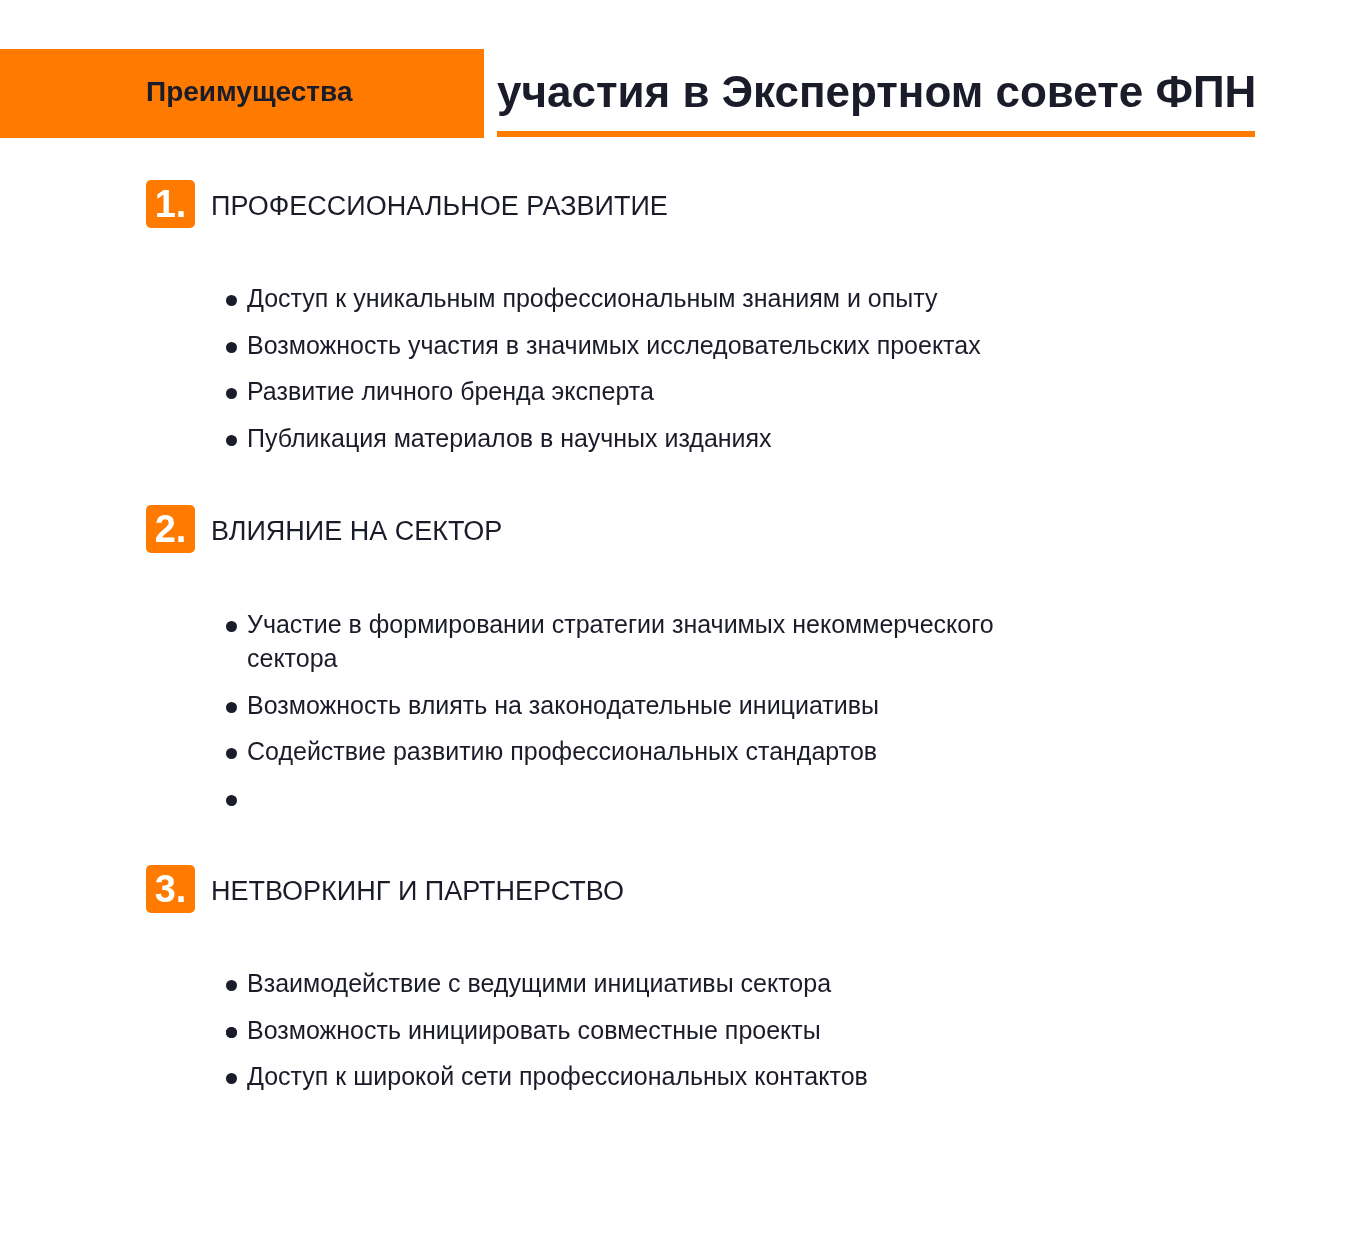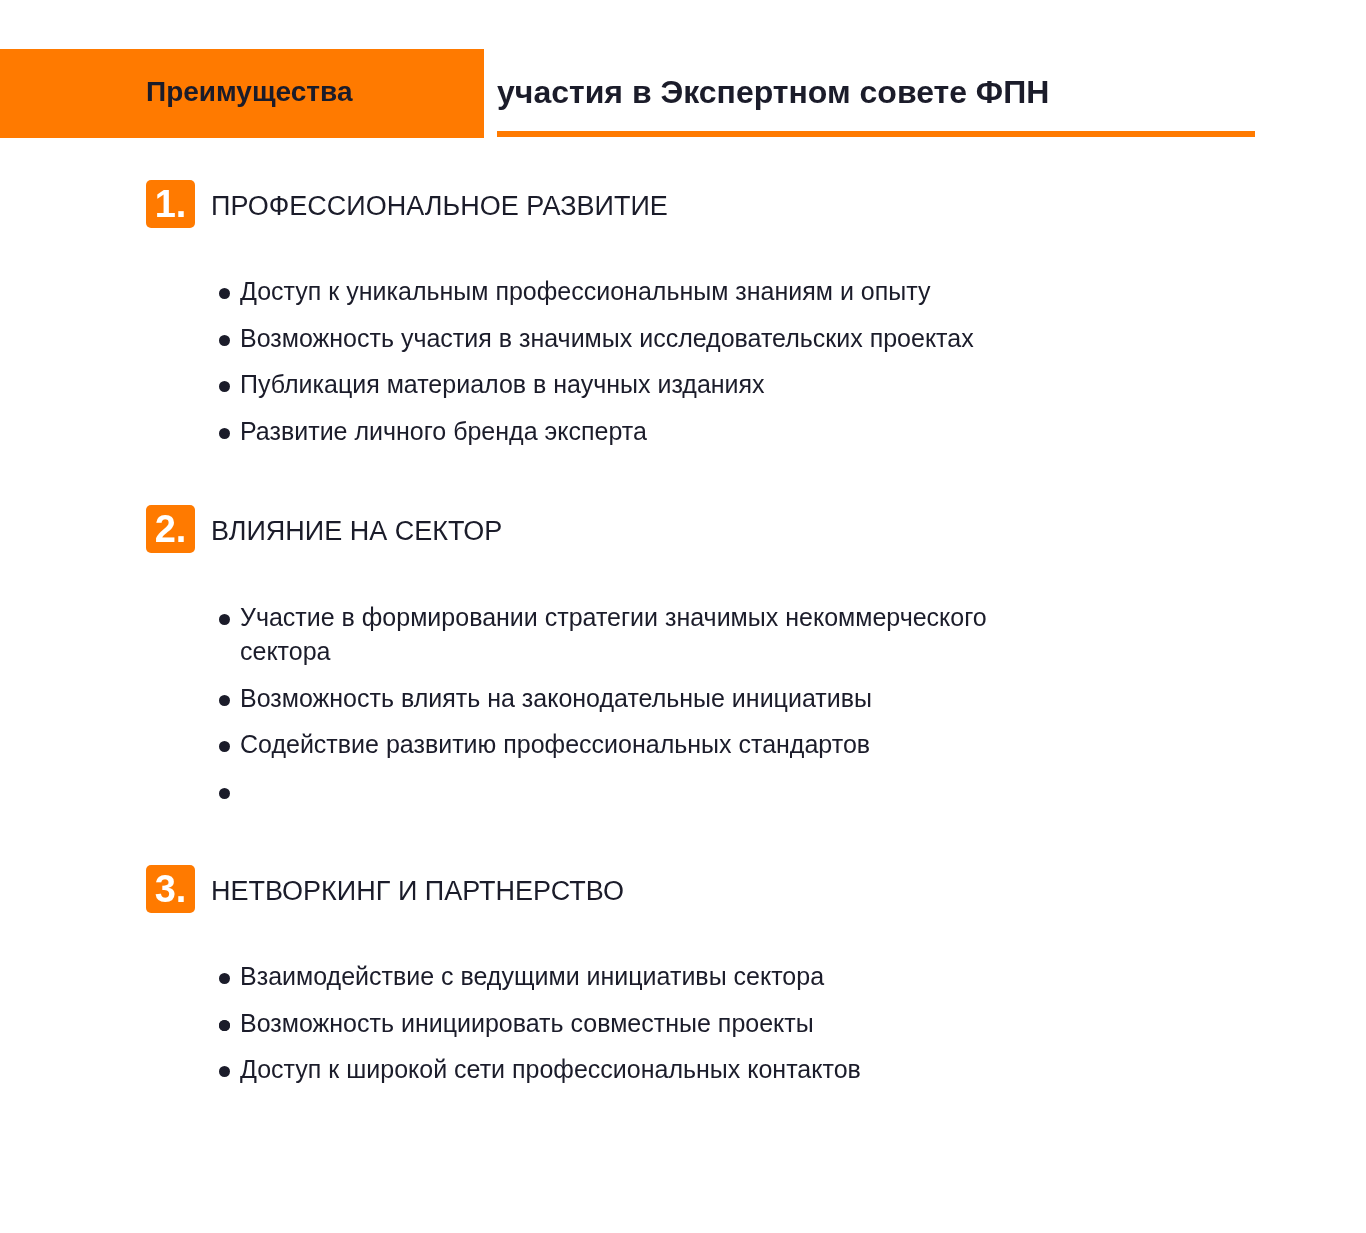--- a/index.html
+++ b/index.html
@@ -9,38 +9,38 @@
     }
     .title-block {
       position: absolute; left: 0; top: 49px; width: 484px; height: 89px;
       background: #ff7a00;
     }
     .title-hl {
       position: absolute; left: 146px; top: 64px; font-size: 28px; font-weight: bold;
       color: #1b1c2a; line-height: 56px; white-space: nowrap;
     }
     .title-rest {
-      position: absolute; left: 497px; top: 64px; font-size: 32px; font-weight: bold;
+      position: absolute; left: 497px; top: 64px; font-size: 44px; font-weight: bold;
       color: #1b1c2a; line-height: 56px; white-space: nowrap;
     }
     .title-underline {
       position: absolute; left: 497px; top: 131px; width: 758px; height: 6px;
       background: #ff7a00;
     }
     .section { position: absolute; left: 146px; width: 1000px; }
     .badge {
       position: absolute; left: 0; top: 0; width: 49px; height: 48px;
       background: #ff7a00; border-radius: 5px; color: #ffffff; font-weight: bold;
       font-size: 38px; line-height: 48px; text-align: center;
     }
     .sec-title {
       position: absolute; left: 65px; top: 9px; font-size: 27px; font-weight: normal;
       color: #1b1c2a; white-space: nowrap; line-height: 34px;
     }
-    .items { position: absolute; left: 66px; list-style: none; margin: 5px; padding: 0; width: 880px; }
+    .items { position: absolute; left: 66px; list-style: none; margin: 12px; padding: 0; width: 880px; }
     .item {
       position: relative; padding-left: 23px; font-size: 25px; line-height: 34px;
       margin-bottom: 12.5px; color: #1b1c2a;
     }
     .bullet {
       position: absolute; left: 2px; top: 14px; width: 11px; height: 11px;
       border-radius: 50%; background: #1b1c2a;
     }
   </style>
 </head>
@@ -50,22 +50,22 @@
 <div class="title-hl">Преимущества</div>
 <div class="title-rest">участия в Экспертном совете ФПН</div>
 <div class="title-underline"></div>
 
 <div class="section" style="top:180px;">
   <div class="badge">1.</div>
   <div class="sec-title">ПРОФЕССИОНАЛЬНОЕ РАЗВИТИЕ</div>
   <ul class="items" style="top:89px;">
     <li class="item"><span class="bullet"></span><span>Доступ к уникальным профессиональным знаниям и опыту</span></li>
     <li class="item"><span class="bullet"></span><span>Возможность участия в значимых исследовательских проектах</span></li>
+    <li class="item"><span class="bullet"></span><span>Развитие личного бренда эксперта</span></li>
     <li class="item"><span class="bullet"></span><span>Публикация материалов в научных изданиях</span></li>
-    <li class="item"><span class="bullet"></span><span>Развитие личного бренда эксперта</span></li>
   </ul>
 </div>
 
 <div class="section" style="top:505px;">
   <div class="badge">2.</div>
   <div class="sec-title">ВЛИЯНИЕ НА СЕКТОР</div>
   <ul class="items" style="top:90px; width:860px;">
     <li class="item"><span class="bullet"></span><span>Участие в формировании стратегии значимых некоммерческого сектора</span></li>
     <li class="item"><span class="bullet"></span><span>Возможность влиять на законодательные инициативы</span></li>
     <li class="item"><span class="bullet"></span><span>Содействие развитию профессиональных стандартов</span></li>

